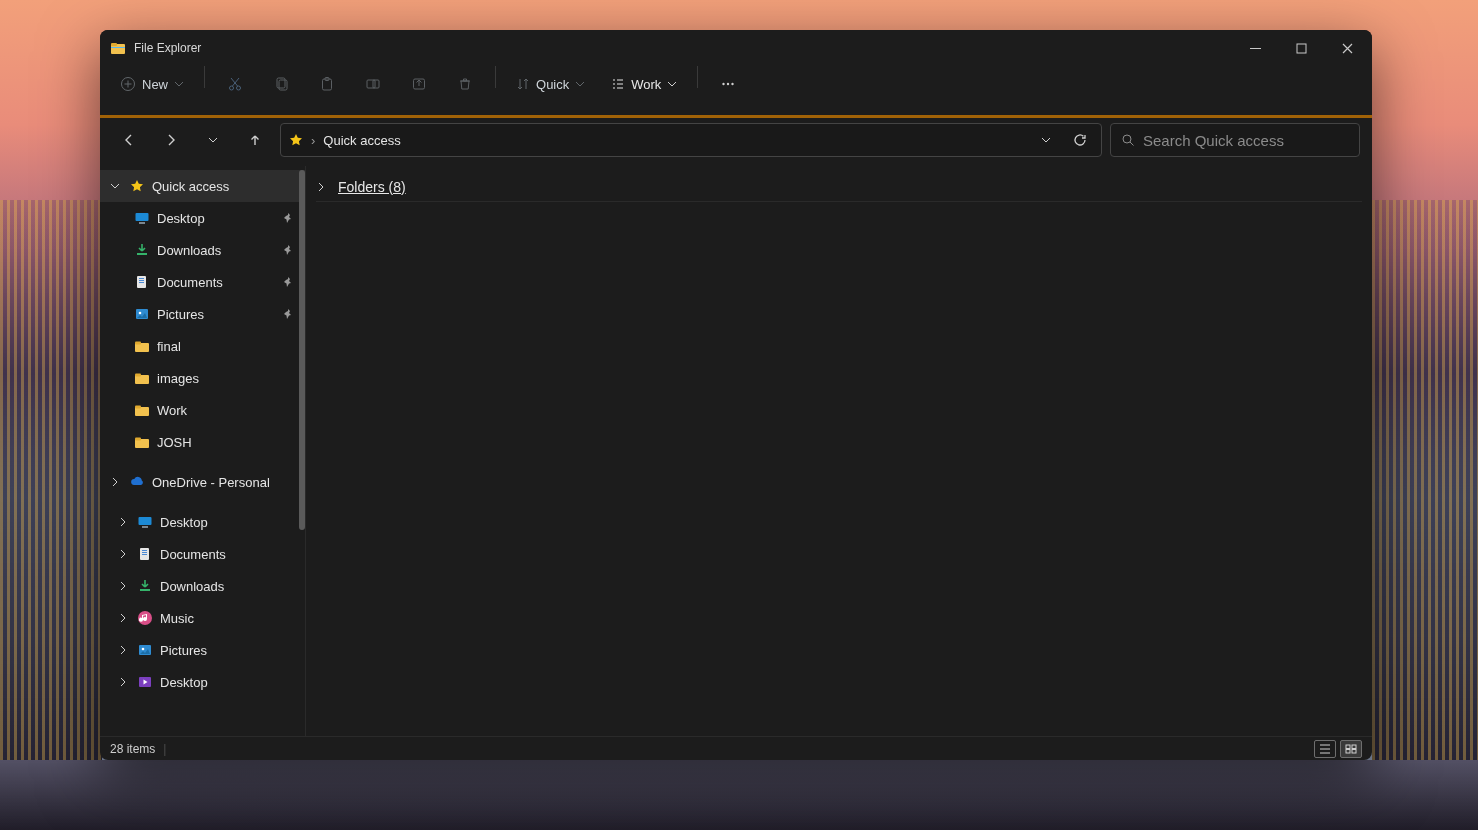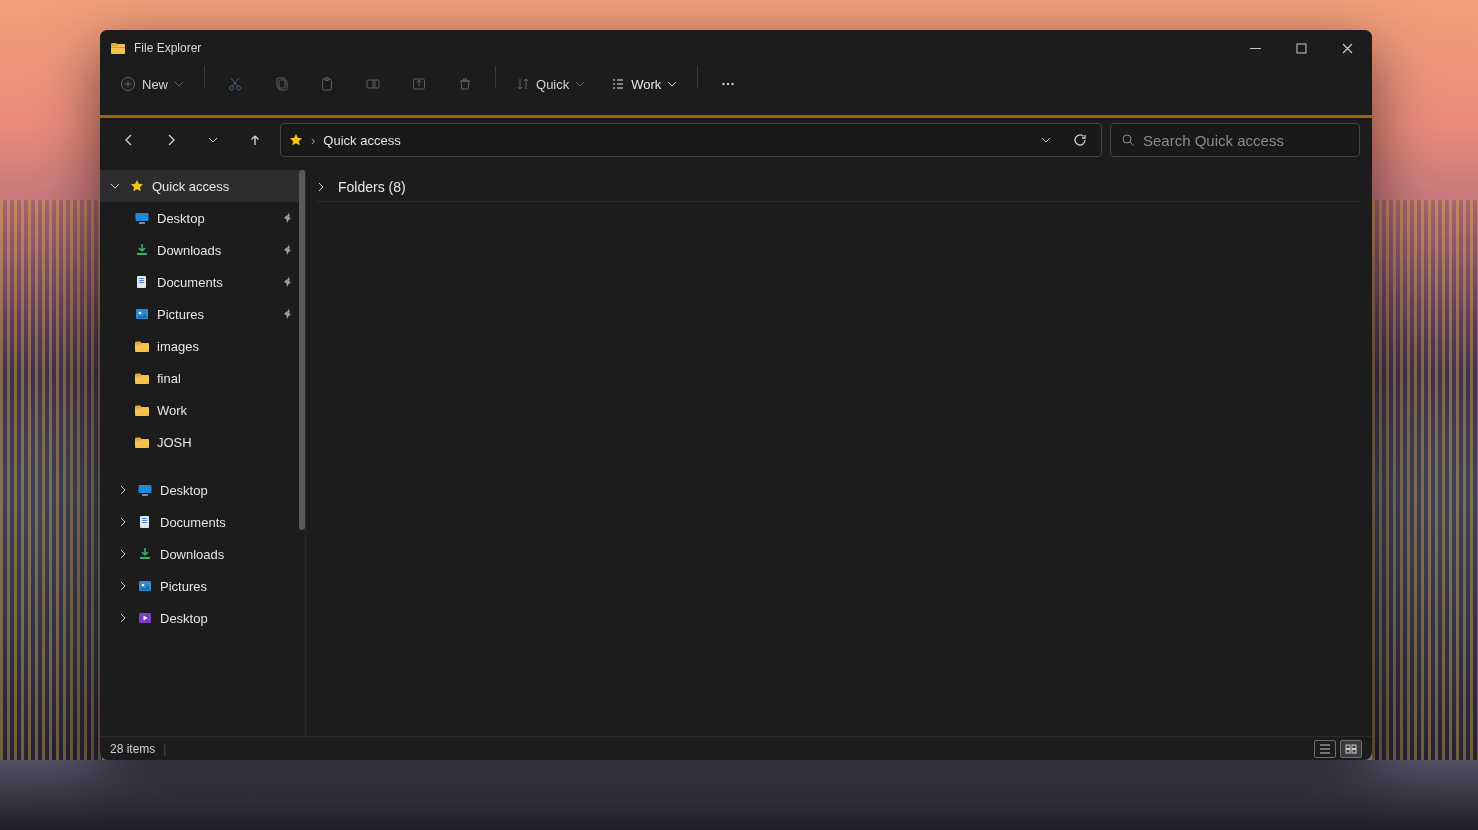--- a/index.html
+++ b/index.html
@@ -100,21 +100,21 @@
     .tree-item.lvl2b { padding-left: 16px; }
     .tree-item.selected { background: #2d2d2d; }
     .expander { width: 14px; display: inline-flex; justify-content: center; color: #cfcfcf; }
     .ico { width: 16px; height: 16px; display: inline-flex; align-items: center; justify-content: center; }
     .pin { position: absolute; right: 10px; color: #8c8c8c; }
     .sb-gap { height: 8px; }
 
     .content { flex: 1; padding: 8px 10px; overflow: auto; }
     .group {
       display: flex; align-items: center; height: 28px; gap: 8px; color: #e7e7e7;
-      border-bottom: 1px solid #2a2a2a; margin-bottom: 2px; padding-bottom: 2px;
+      border-bottom: 1px solid #2a2a2a; margin-bottom: 2px; padding-bottom: 2px; text-decoration: underline;
     }
     .group .gchev { width: 14px; display: inline-flex; color: #bdbdbd; }
     .group .glabel { font-size: 14px; }
 
     
     .status {
       height: 24px; display: flex; align-items: center; padding: 0 10px;
       border-top: 1px solid #2a2a2a; color: #cfcfcf; font-size: 12px;
     }
     .status .sp { flex: 1; }
@@ -382,30 +382,30 @@
             </svg>
           </span>
       </div>
       <div class="tree-item lvl2">
         <span class="ico">
             <svg width="16" height="16" viewBox="0 0 16 16">
               <rect x="1" y="5" width="14" height="9" rx="1" class="folder-y"></rect>
               <rect x="1" y="3.5" width="6" height="3" rx="1" class="folder-y2"></rect>
             </svg>
           </span>
-        <span>images</span>
+        <span>final</span>
       </div>
       <div class="tree-item lvl2">
         <span class="ico">
             <svg width="16" height="16" viewBox="0 0 16 16">
               <rect x="1" y="5" width="14" height="9" rx="1" class="folder-y"></rect>
               <rect x="1" y="3.5" width="6" height="3" rx="1" class="folder-y2"></rect>
             </svg>
           </span>
-        <span>final</span>
+        <span>images</span>
       </div>
       <div class="tree-item lvl2">
         <span class="ico">
             <svg width="16" height="16" viewBox="0 0 16 16">
               <rect x="1" y="5" width="14" height="9" rx="1" class="folder-y"></rect>
               <rect x="1" y="3.5" width="6" height="3" rx="1" class="folder-y2"></rect>
             </svg>
           </span>
         <span>Work</span>
       </div>
@@ -414,20 +414,33 @@
             <svg width="16" height="16" viewBox="0 0 16 16">
               <rect x="1" y="5" width="14" height="9" rx="1" class="folder-y"></rect>
               <rect x="1" y="3.5" width="6" height="3" rx="1" class="folder-y2"></rect>
             </svg>
           </span>
         <span>JOSH</span>
       </div>
 
       <div class="sb-gap"></div>
 
+      <div class="tree-item lvl1">
+        <span class="expander">
+            <svg width="10" height="10" viewBox="0 0 10 10">
+              <path d="M3 1l4 4-4 4" fill="none" stroke="#cfcfcf"></path>
+            </svg>
+          </span>
+        <span class="ico">
+            <svg width="16" height="16" viewBox="0 0 16 16">
+              <path class="cloud-b" d="M5 11a3 3 0 0 1 .3-6 4 4 0 0 1 7.5 1.5A2.5 2.5 0 0 1 12 11z"></path>
+            </svg>
+          </span>
+        <span>OneDrive - Personal</span>
+      </div>
 
       <div class="sb-gap"></div>
 
 
       <div class="tree-item lvl2b">
         <span class="expander">
             <svg width="10" height="10" viewBox="0 0 10 10">
               <path d="M3 1l4 4-4 4" fill="none" stroke="#cfcfcf"></path>
             </svg>
           </span>
@@ -461,20 +474,34 @@
               <path d="M3 1l4 4-4 4" fill="none" stroke="#cfcfcf"></path>
             </svg>
           </span>
         <span class="ico">
             <svg width="16" height="16" viewBox="0 0 16 16">
               <path d="M8 2v7m0 0l-3-3m3 3l3-3" stroke="#35b36a" stroke-width="1.6" fill="none"></path>
               <rect x="3" y="11" width="10" height="2" class="green-dl"></rect>
             </svg>
           </span>
         <span>Downloads</span>
+      </div>
+      <div class="tree-item lvl2b">
+        <span class="expander">
+            <svg width="10" height="10" viewBox="0 0 10 10">
+              <path d="M3 1l4 4-4 4" fill="none" stroke="#cfcfcf"></path>
+            </svg>
+          </span>
+        <span class="ico">
+            <svg width="16" height="16" viewBox="0 0 16 16">
+              <circle cx="8" cy="8" r="7" class="music-p"></circle>
+              <path d="M10 4v5a2 2 0 1 1-1-1.7V5l-3 .7v4a2 2 0 1 1-1-1.7V5z" fill="#fff"></path>
+            </svg>
+          </span>
+        <span>Music</span>
       </div>
       <div class="tree-item lvl2b">
         <span class="expander">
             <svg width="10" height="10" viewBox="0 0 10 10">
               <path d="M3 1l4 4-4 4" fill="none" stroke="#cfcfcf"></path>
             </svg>
           </span>
         <span class="ico">
             <svg width="16" height="16" viewBox="0 0 16 16">
               <rect x="2" y="3" width="12" height="10" rx="1" class="pic-blue"></rect>

